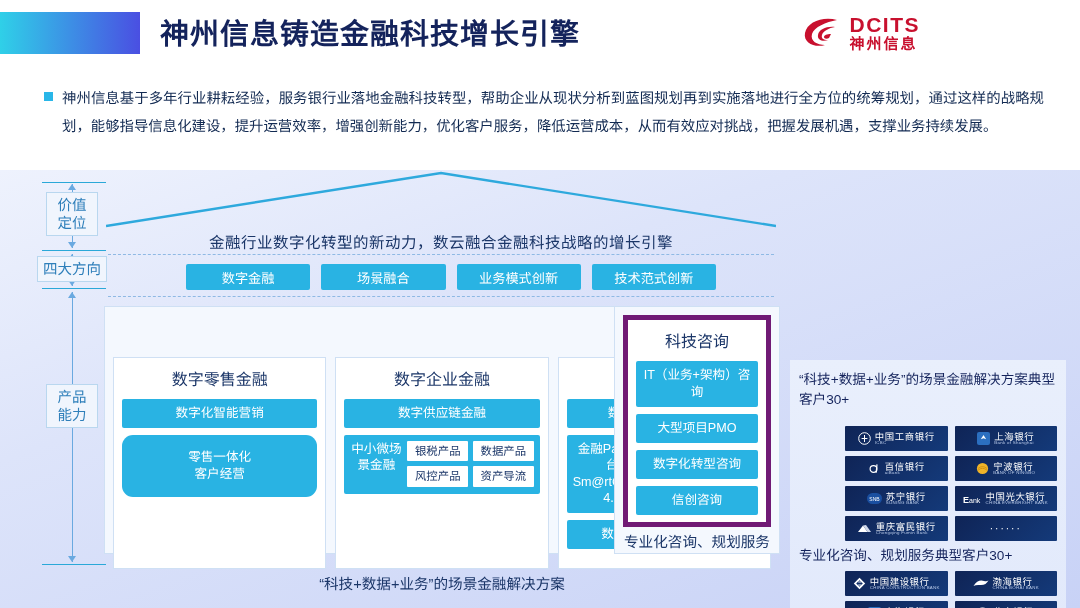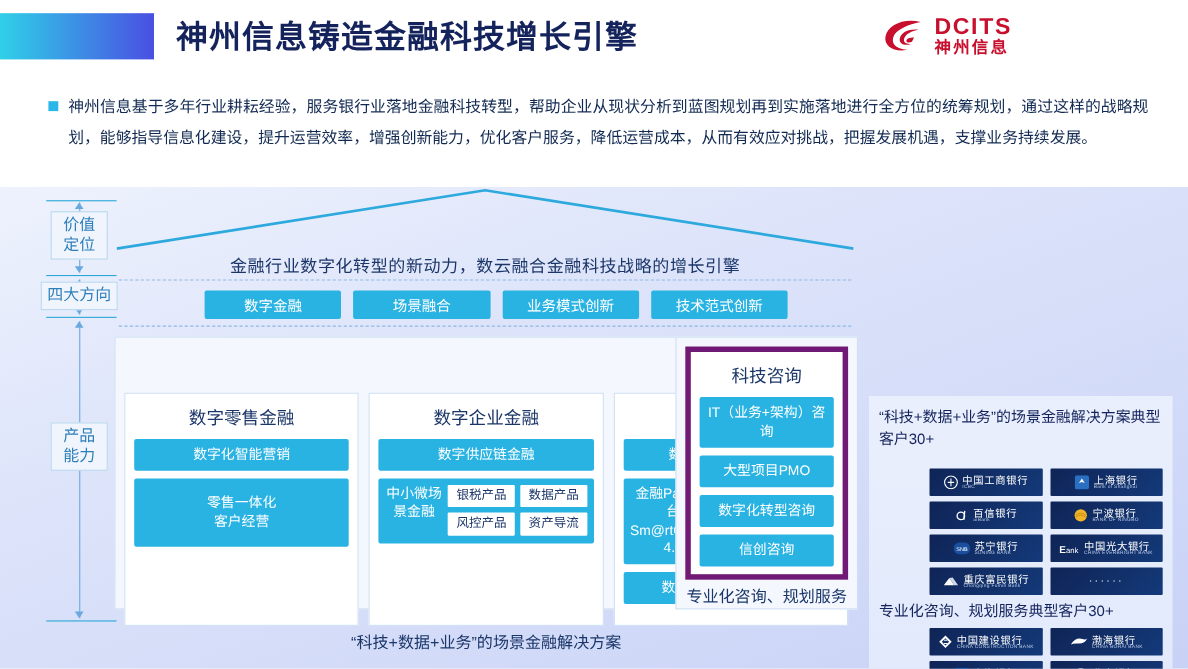--- a/index.html
+++ b/index.html
@@ -102,21 +102,21 @@
   }
   .col-title {
     font-size: 16px; color: #1b3668; text-align: center; padding: 2px 0 2px 0;
     white-space: nowrap;
   }
   .tile {
     background: #29b3e3; color: #ffffff; font-size: 12.6px;
     display: flex; align-items: center; justify-content: center;
     text-align: center; border-radius: 2px; padding: 6px 2px; line-height: 1.35;
   }
-  .tile-tall { padding: 14px 2px; }
+  .tile-tall { padding: 14px 2px; border-radius: 11px; }
   .tile-group {
     background: #29b3e3; border-radius: 2px; padding: 6px 6px 7px 6px;
     display: flex; gap: 5px;
   }
   .tile-group-title {
     color: #ffffff; font-size: 12.6px; text-align: center; line-height: 1.3;
   }
   .subtiles { display: flex; flex-wrap: wrap; gap: 5px; }
   .subtile {
     background: #ffffff; color: #1b3668; font-size: 11.4px;

